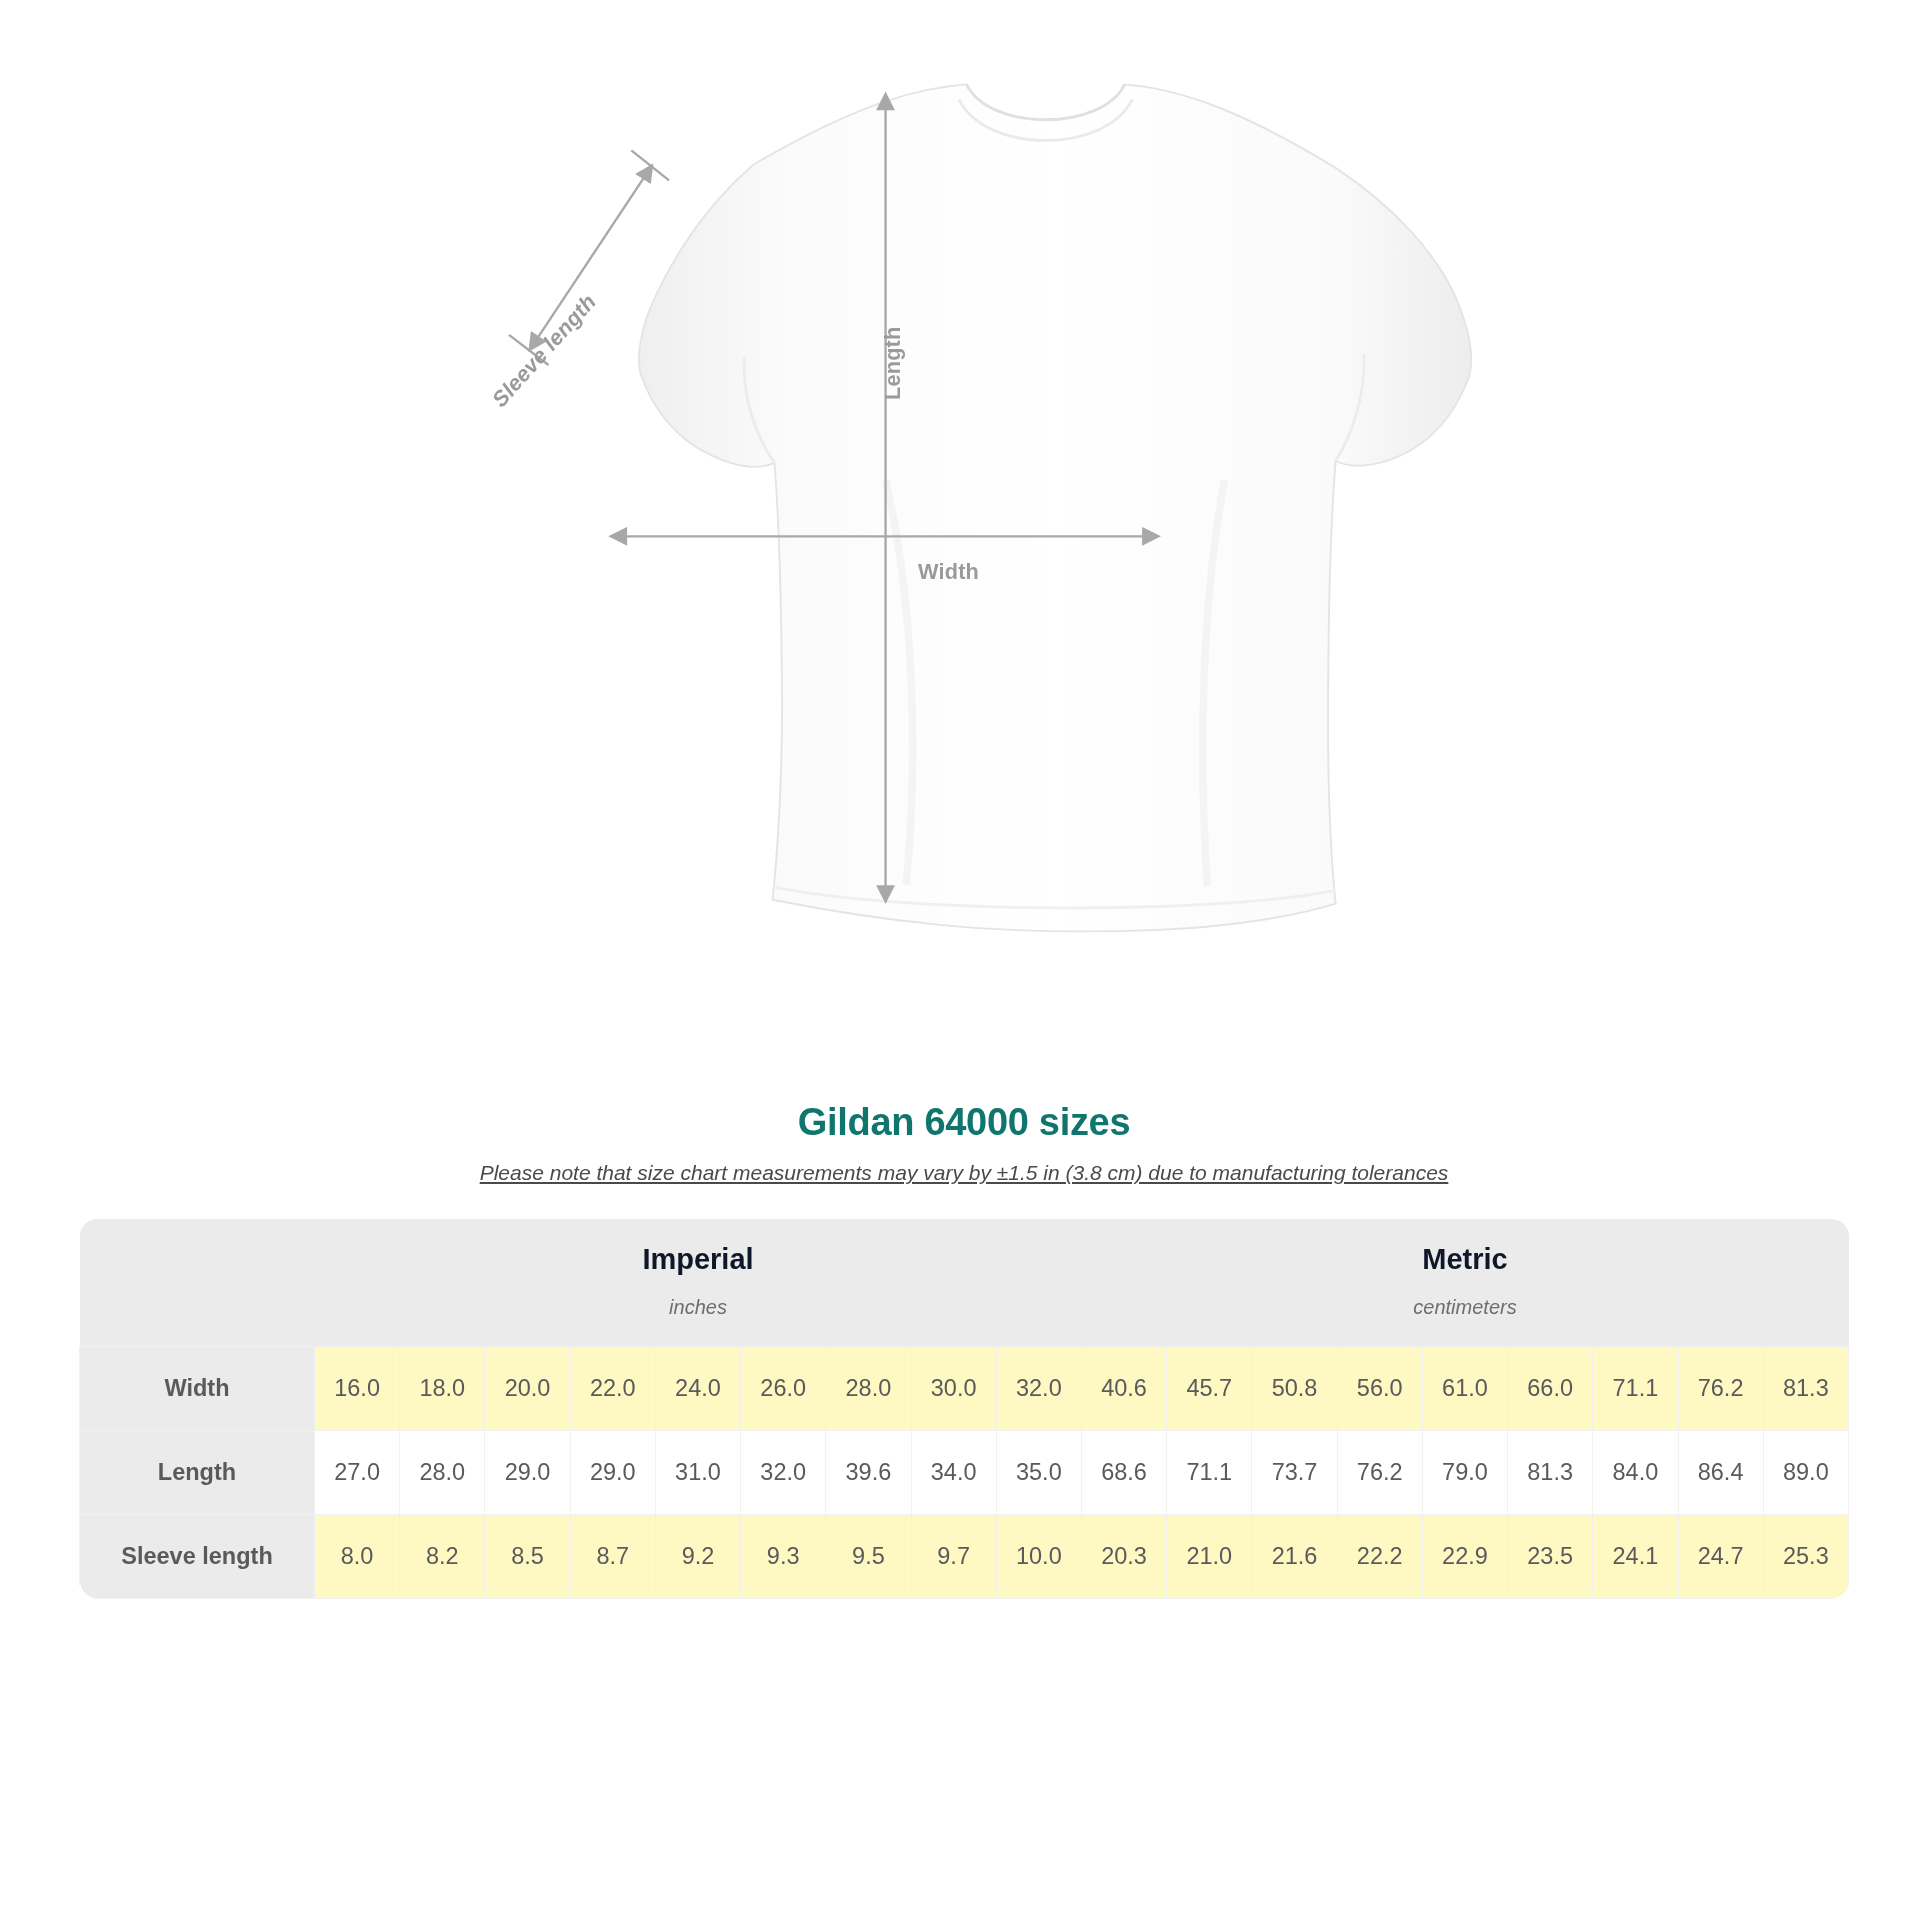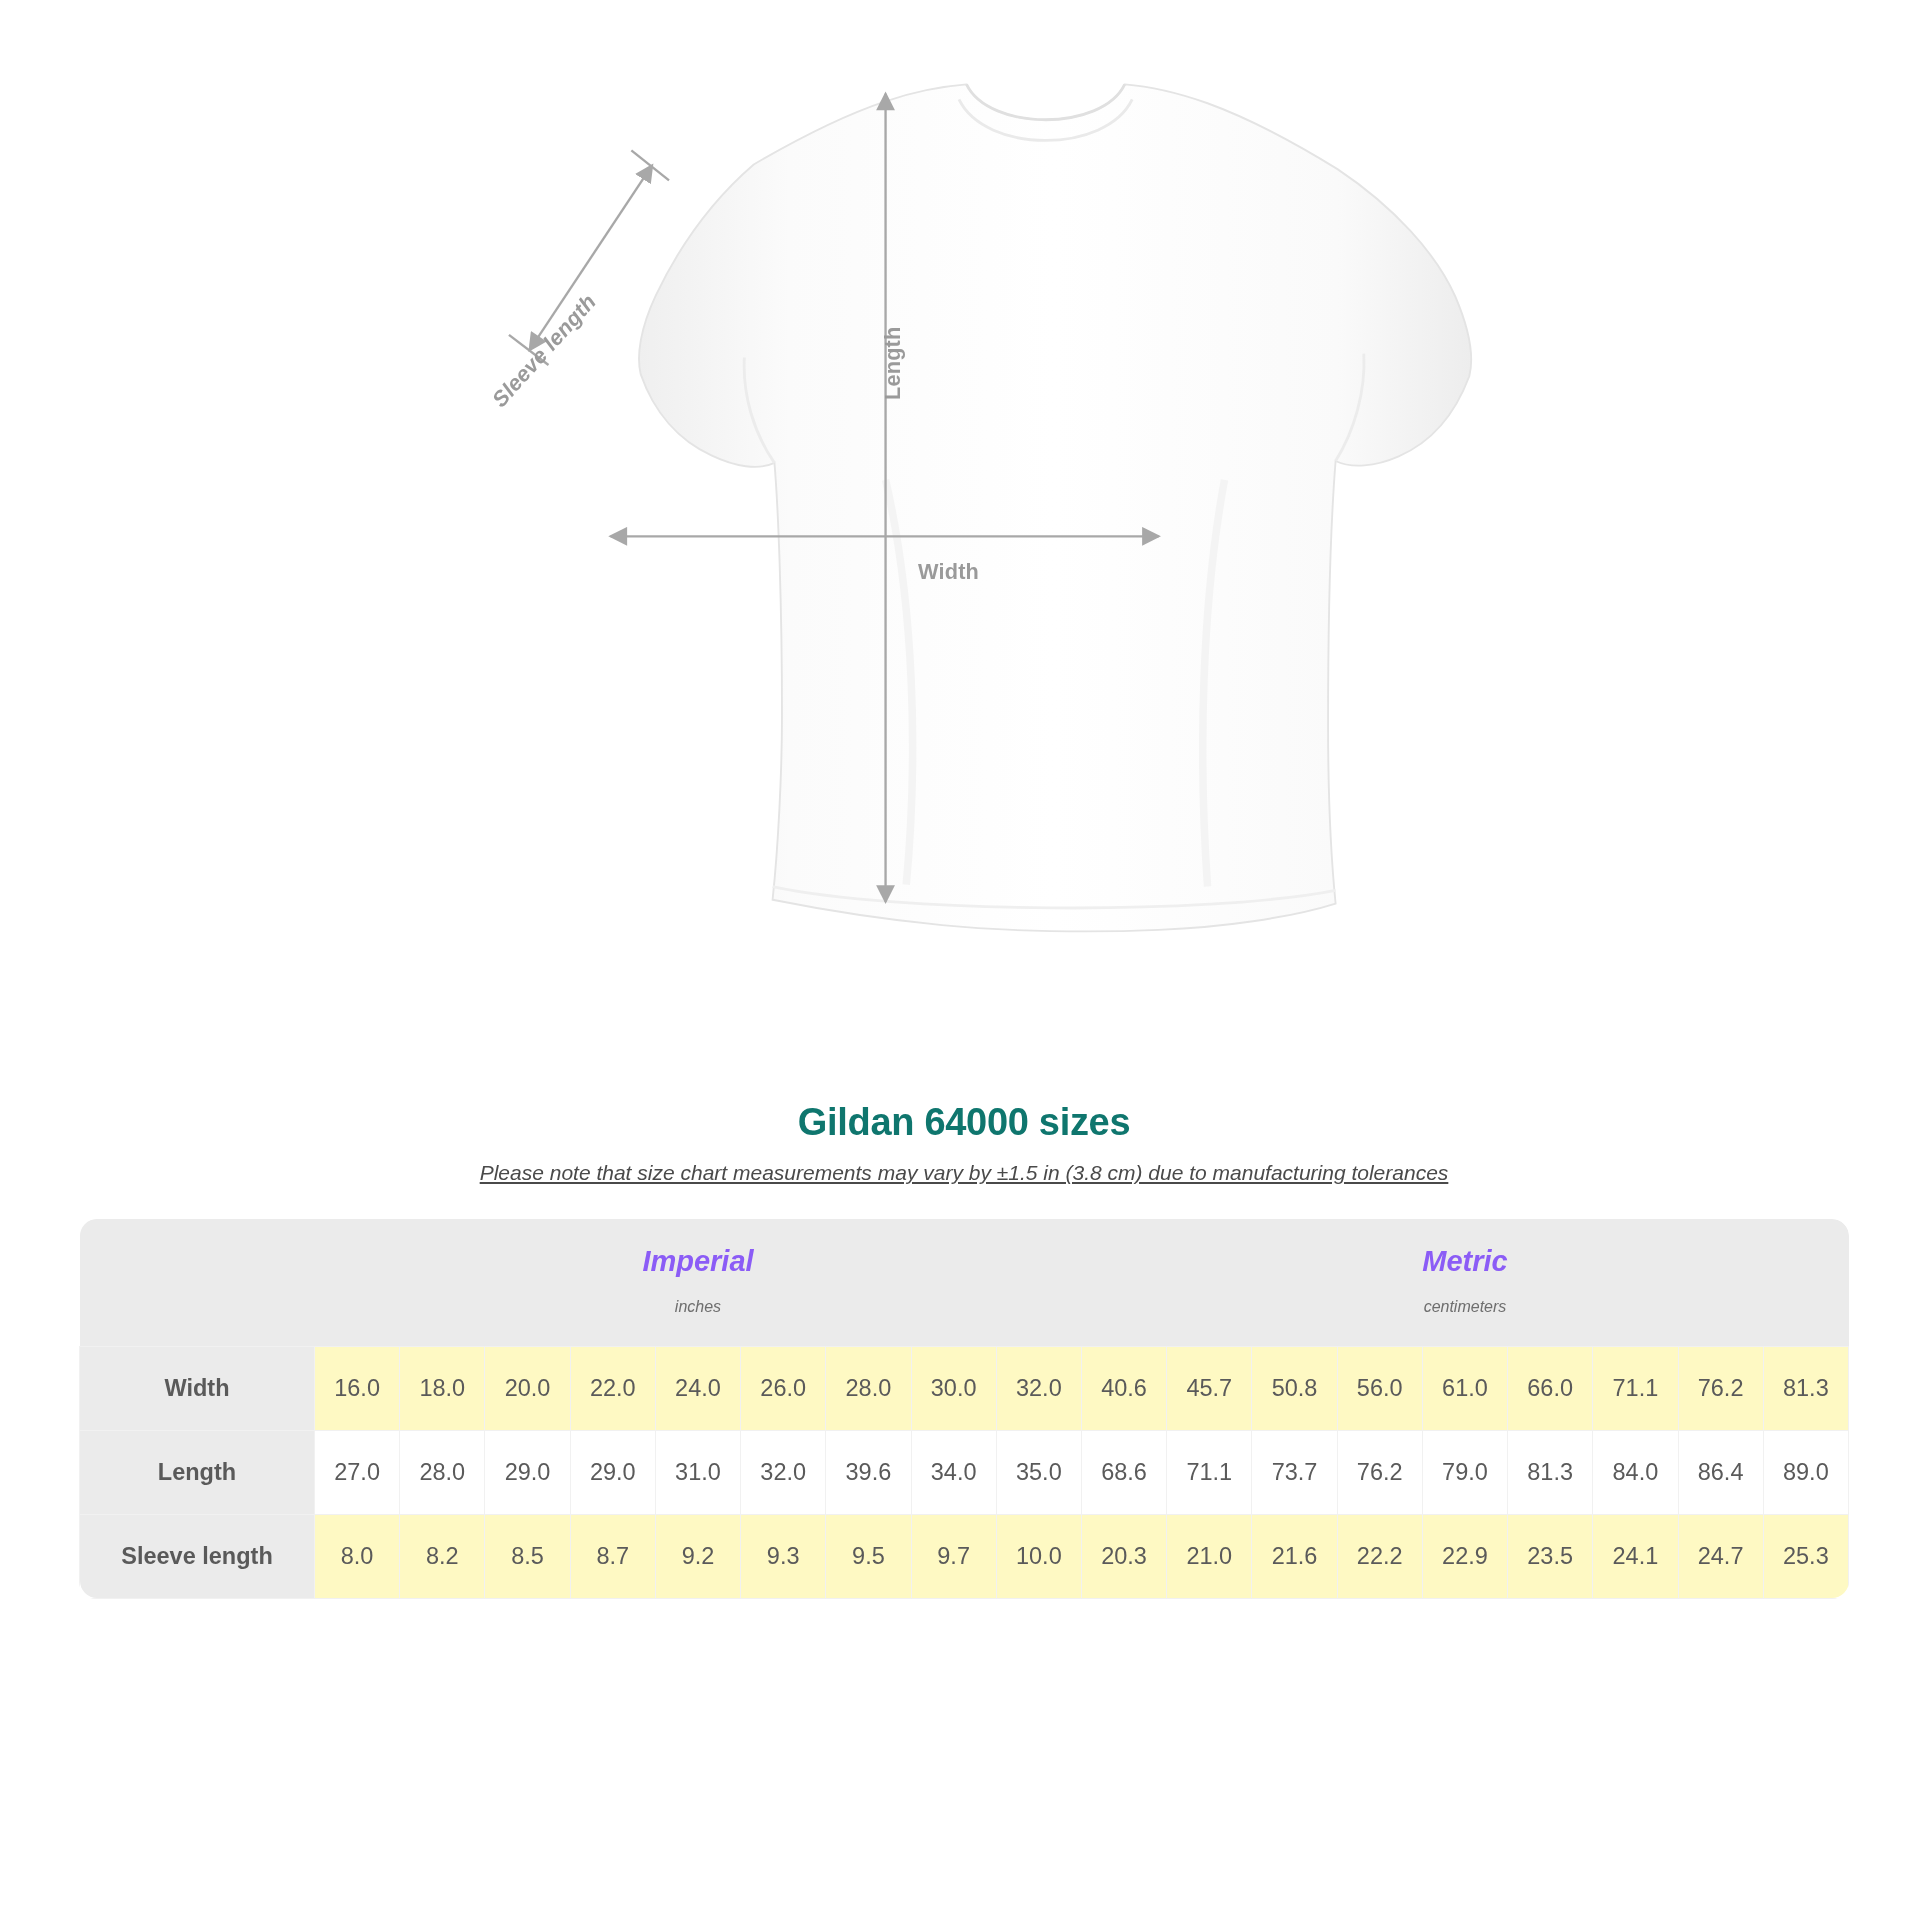--- a/index.html
+++ b/index.html
@@ -104,25 +104,24 @@
   }
   table.size-table tr.unit-row td {
     background: #ebebeb;
     text-align: center;
     padding: 21px 0 24.5px 0;
     border: none;
   }
   .unit-name {
     font-size: 29px;
     font-weight: bold;
-    font-style: italic;
-    color: #8b5cf6;
+    color: #0f172a;
   }
   .unit-sub {
-    font-size: 16px;
+    font-size: 20px;
     font-style: italic;
     color: #6e6e6e;
     margin-top: 20px;
   }
 
   table.size-table td {
     border: 0.9px solid #f1f1f1;
     text-align: center;
     font-size: 23.5px;
     color: #5a5a5a;

